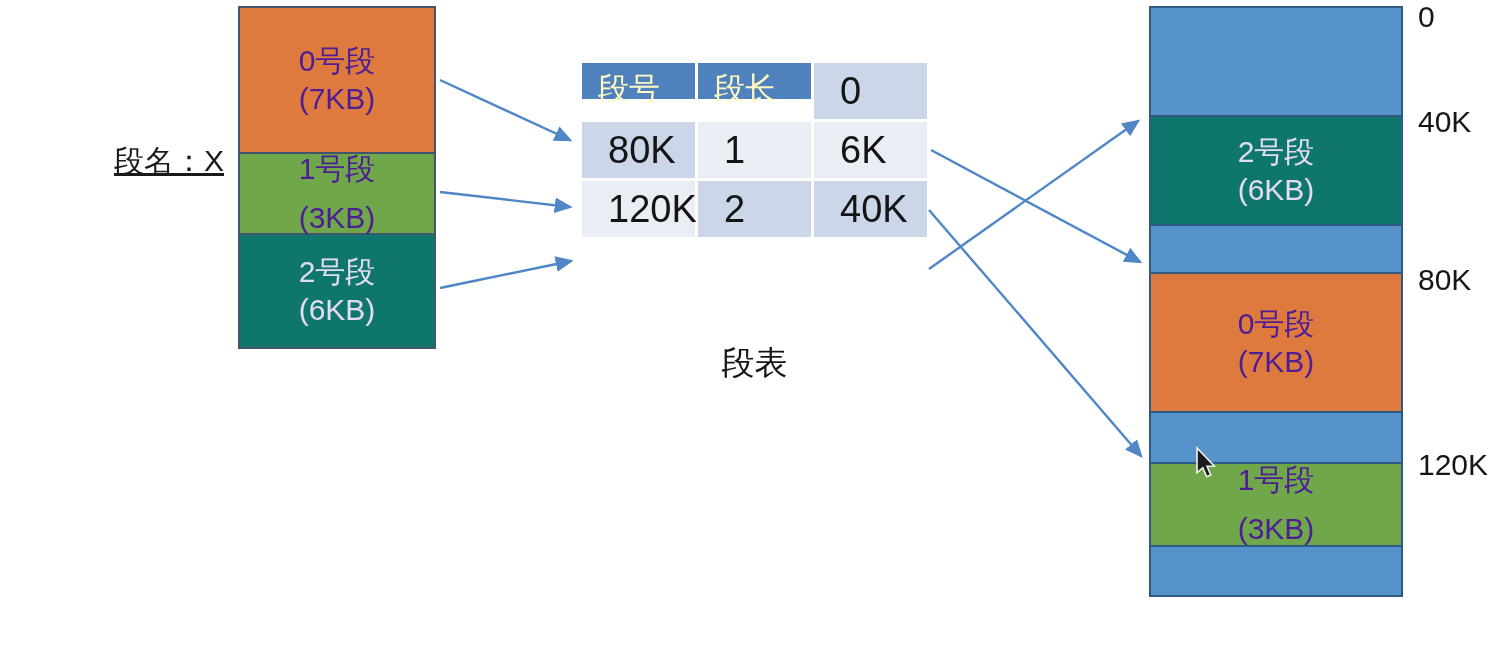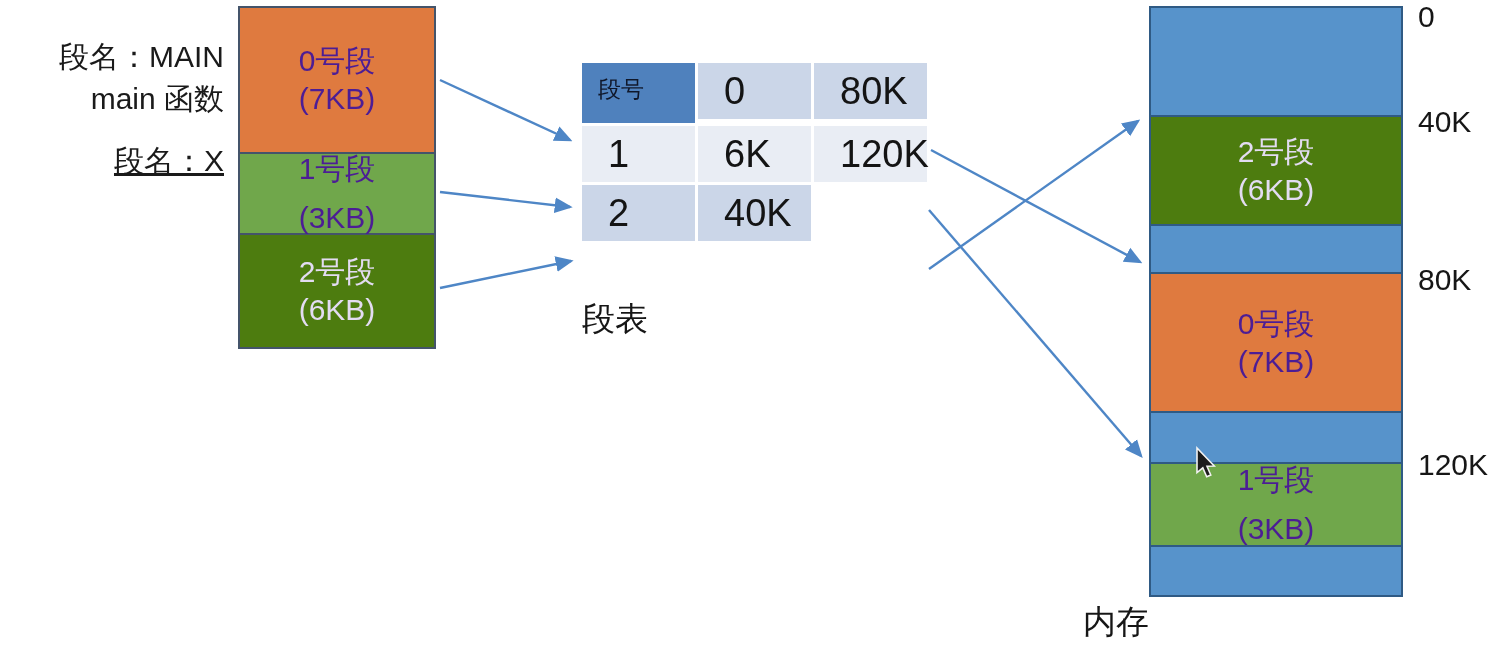--- a/index.html
+++ b/index.html
@@ -23,42 +23,42 @@
   }
   .block{
     display:flex;flex-direction:column;align-items:center;justify-content:center;
     color:#4c1d95;font-size:30px;line-height:38px;
     box-sizing:border-box;
   }
   .stack .block{border-top:2px solid #44546a;}
   .stack .block:first-child{border-top:none;}
   .c-orange{background:#df7a3f;}
   .c-green{background:#70a74b;gap:11px;}
-  .c-purple{background:#4d7c0f;color:#e3dcf2;}
+  .c-purple{background:#0f766e;color:#e3dcf2;}
   
   .segtable{
     position:absolute;left:582px;top:63px;
     display:grid;
     grid-template-columns:113px 113px 113px;
     grid-auto-rows:auto;
     gap:3px;background:#ffffff;
   }
   .th{
-    background:#4f81bd;color:#0f172a;
-    font-size:23px;height:60px;line-height:52px;
+    background:#4f81bd;color:#fef9c3;
+    font-size:31px;height:36px;line-height:52px;
     padding-left:16px;
   }
   .td{
     font-size:38px;height:56px;line-height:56px;
     padding-left:26px;color:#141414;
   }
   .row-a{background:#cbd6e8;}
   .row-b{background:#e9edf4;}
   .caption{
-    position:absolute;color:#161616;font-size:33px;
+    position:absolute;text-align:center;color:#161616;font-size:33px;margin-top:44px;
   }
   
   .memory{
     position:absolute;left:1149px;top:6px;width:254px;
     border:2px solid #2f5a84;box-sizing:border-box;
   }
   .mem-free{background:#5793cb;}
   .memory .block{border-top:2px solid #2f5a84;}
   .memory .block:first-child{border-top:none;}
   .addr{
@@ -66,24 +66,20 @@
     font-size:30px;color:#161616;white-space:nowrap;
   }
   
   svg.overlay{position:absolute;left:0;top:0;pointer-events:none;}
 </style>
 </head>
 <body>
 
 <div class="canvas">
 
-  <div class="seg-label" style="top:36px;">
-    <div>段名：MAIN</div>
-    <div>main 函数</div>
-  </div>
   <div class="seg-label" style="top:140px;text-decoration:underline;">
     <div>段名：X</div>
   </div>
 
   <div class="stack">
     <div class="block c-orange" style="height:144px;">
       <div>0号段</div>
       <div>(7KB)</div>
     </div>
     <div class="block c-green" style="height:81px;">
@@ -91,20 +87,21 @@
       <div>(3KB)</div>
     </div>
     <div class="block c-purple" style="height:114px;">
       <div>2号段</div>
       <div>(6KB)</div>
     </div>
   </div>
 
   <div class="segtable">
     <div class="th">段号</div>
+    <div class="th">段长</div>
 
     <div class="td row-a">0</div>
     <div class="td row-a">80K</div>
 
     <div class="td row-b">1</div>
     <div class="td row-b">6K</div>
     <div class="td row-b">120K</div>
 
     <div class="td row-a">2</div>
     <div class="td row-a">40K</div>

